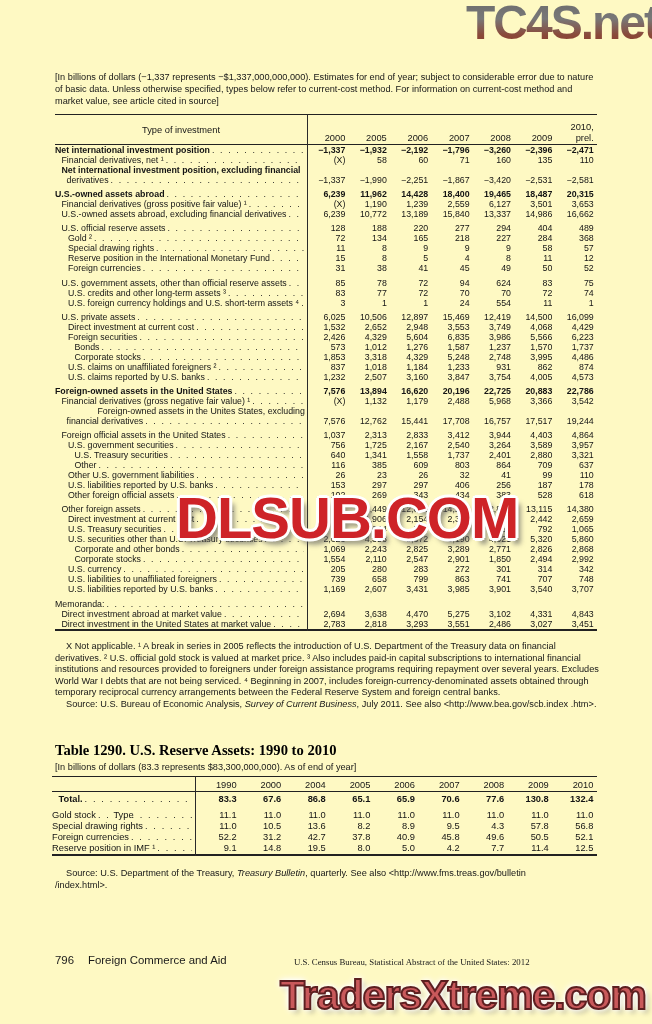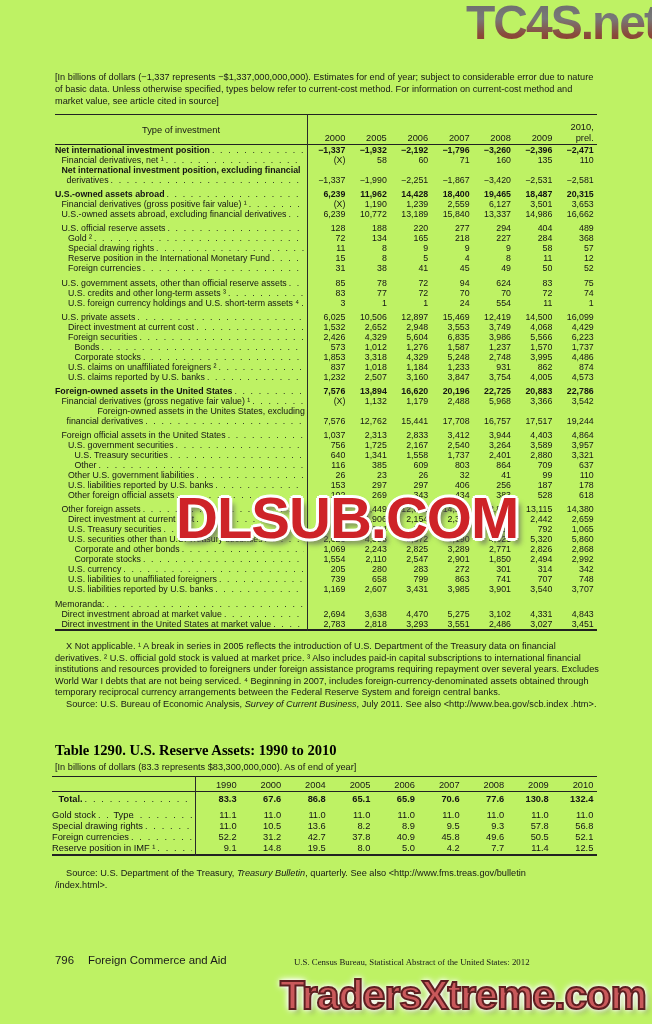--- a/index.html
+++ b/index.html
@@ -1,16 +1,16 @@
 <!DOCTYPE html>
 <html><head>
 <meta charset="utf-8">
 <style>
   html,body{margin:0;padding:0;background:#fff;}
-  .page{position:relative;width:652px;height:1024px;background:#bef264;overflow:hidden;
+  .page{position:relative;width:652px;height:1024px;background:#fef9c3;overflow:hidden;
         font-family:"Liberation Sans",sans-serif;color:#111;}
 
   
   .wm-top{position:absolute;top:-4px;right:-6px;font-family:"Liberation Sans",sans-serif;
     font-weight:bold;font-size:48px;letter-spacing:-2px;line-height:54px;
     background:linear-gradient(180deg,#6a6a6a 0%,#787878 42%,#8a4a3a 72%,#8e3526 100%);
     -webkit-background-clip:text;background-clip:text;color:transparent;}
   .wm-mid{position:absolute;left:176px;top:484px;font-family:"Liberation Sans",sans-serif;
     font-weight:bold;font-size:58px;letter-spacing:-1px;color:#ce2328;white-space:nowrap;
     text-shadow:-2px -2px 0 #fff,2px -2px 0 #fff,-2px 2px 0 #fff,2px 2px 0 #fff,
@@ -755,21 +755,21 @@
           <div class="stub">
             <span class="lbl" style="padding-left: 0px;">Special drawing rights</span>
             <span class="dots"> . . . . . . . . . . . . . . . . . . . . . . . . . . . . . . . . . . . . . . . . . . . . . . . . . . . . . . . . . . . . . . . . . . . . . . . . . . . . . . . . . . . . . . . . . .</span>
           </div>
           <div class="cell">11.0</div>
           <div class="cell">10.5</div>
           <div class="cell">13.6</div>
           <div class="cell">8.2</div>
           <div class="cell">8.9</div>
           <div class="cell">9.5</div>
-          <div class="cell">9.3</div>
+          <div class="cell">4.3</div>
           <div class="cell">57.8</div>
           <div class="cell">56.8</div>
         </div>
         <div class="trow">
           <div class="stub">
             <span class="lbl" style="padding-left: 0px;">Foreign currencies</span>
             <span class="dots"> . . . . . . . . . . . . . . . . . . . . . . . . . . . . . . . . . . . . . . . . . . . . . . . . . . . . . . . . . . . . . . . . . . . . . . . . . . . . . . . . . . . . . . . . . .</span>
           </div>
           <div class="cell">52.2</div>
           <div class="cell">31.2</div>

